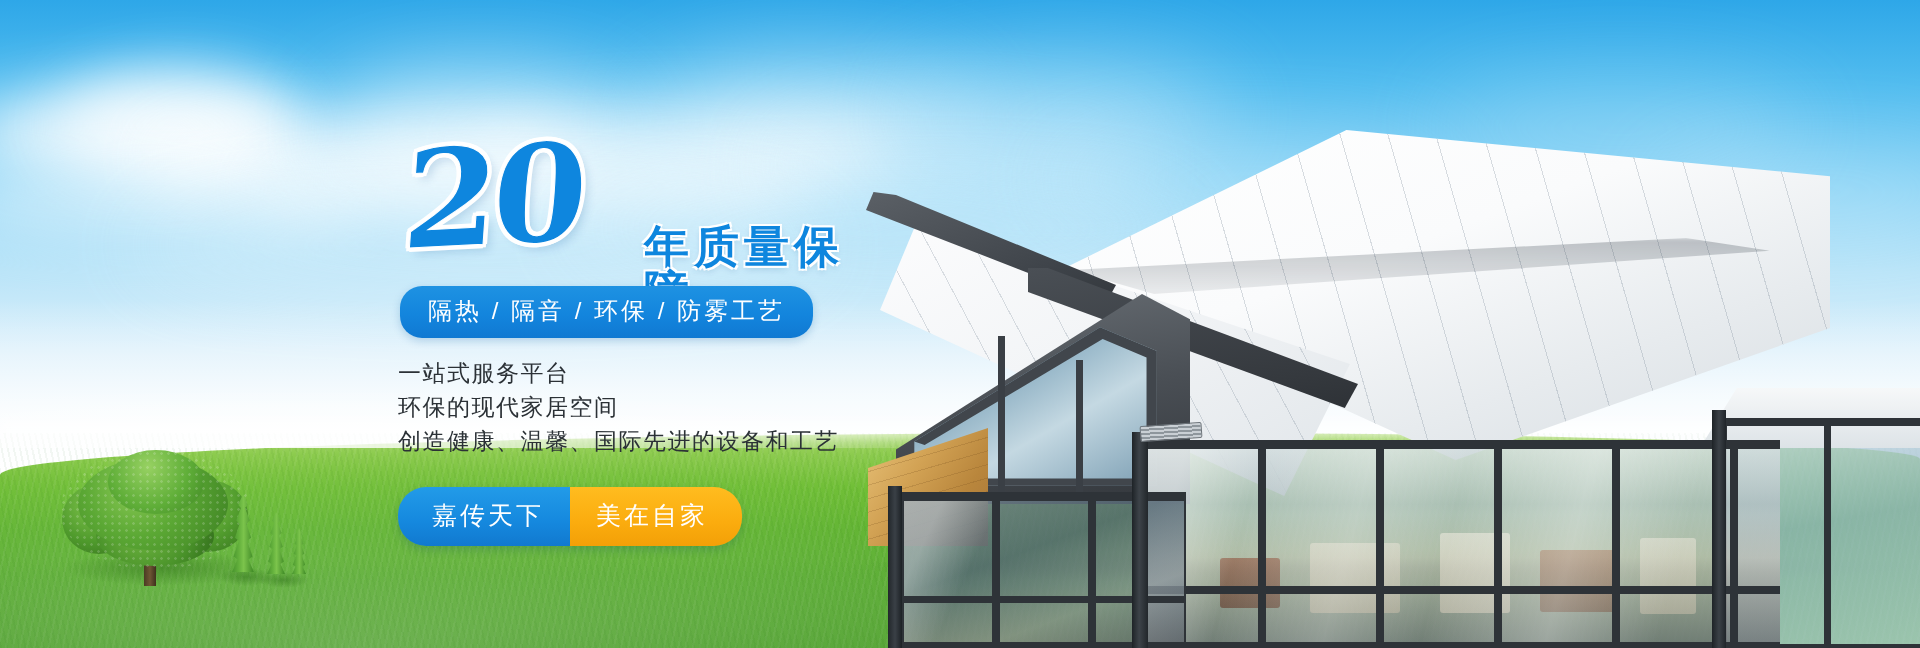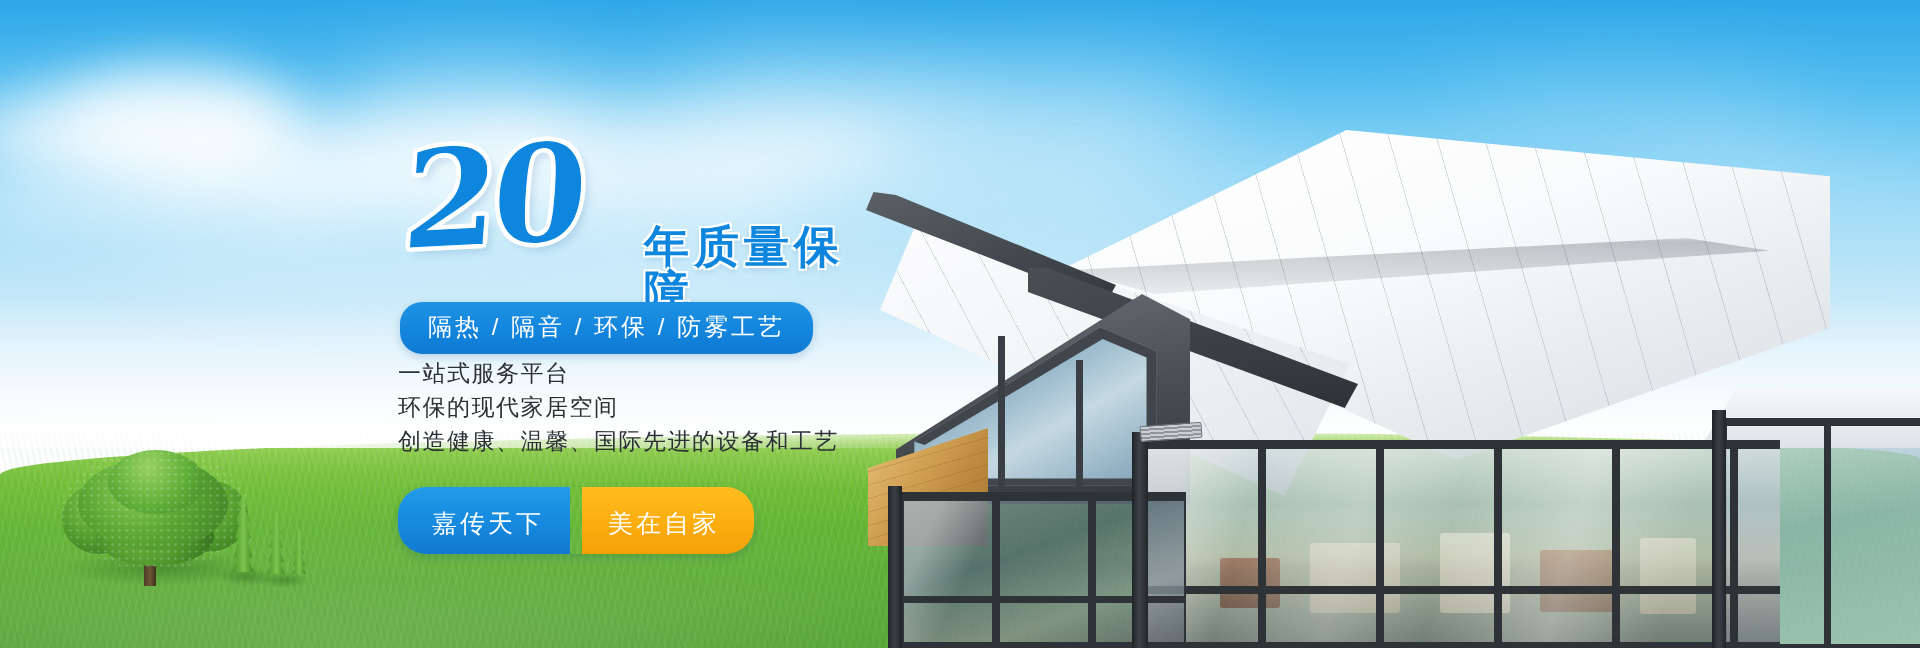--- a/index.html
+++ b/index.html
@@ -128,21 +128,21 @@
     font-size:45px;line-height:1;
     font-weight:bold;
     color:#0E86DE;
     letter-spacing:5px;
     text-shadow:
       -2px -2px 0 #fff, 2px -2px 0 #fff, -2px 2px 0 #fff, 2px 2px 0 #fff,
       0 3px 6px rgba(0,70,130,.20);
   }
 
   .pill{
-    position:absolute;left:400px;top:302px;
+    position:absolute;left:400px;top:286px;
     padding:9px 28px 11px 28px;
     background:linear-gradient(to bottom,#1E92E2 0%,#1385DD 55%,#1079D2 100%);
     border-radius:22px;
     color:#fff;
     font-size:24px;letter-spacing:3px;
     white-space:nowrap;
     box-shadow:0 3px 8px rgba(10,90,160,.22);
   }
 
   .lines{position:absolute;left:398px;top:358px;font-family:Liberation Mono, monospace;}
@@ -152,24 +152,24 @@
     white-space:nowrap;
   }
 
   .cta{
     position:absolute;left:398px;top:487px;
     display:flex;border-radius:28px;overflow:hidden;
     box-shadow:0 4px 10px rgba(0,60,110,.18);
   }
   .cta-blue,.cta-orange{
     font-size:25px;letter-spacing:3px;color:#fff;
-    padding:20px 26px 14px 26px;white-space:nowrap;font-family:Liberation Serif, serif;
+    padding:12px 26px 14px 26px;white-space:nowrap;font-family:Liberation Serif, serif;
   }
   .cta-blue{background:linear-gradient(to bottom,#229BE8 0%,#1588DE 60%,#1179CF 100%);padding-left:34px;}
-  .cta-orange{background:linear-gradient(to bottom,#FFBC1F 0%,#FBAC0E 60%,#F3A007 100%);padding-right:34px;margin-left:12px;}
+  .cta-orange{background:linear-gradient(to bottom,#FFBC1F 0%,#FBAC0E 60%,#F3A007 100%);padding-right:34px;}
 
   
   .house{position:absolute;right:0;bottom:0;width:1080px;height:560px;}
 
   .h-layer{position:absolute;}
 
   
   .roof-main{
     left:210px;top:42px;width:780px;height:330px;
     background:linear-gradient(160deg,#FFFFFF 0%,#FAFBFC 40%,#E7EBEE 70%,#D6DCE1 100%);

